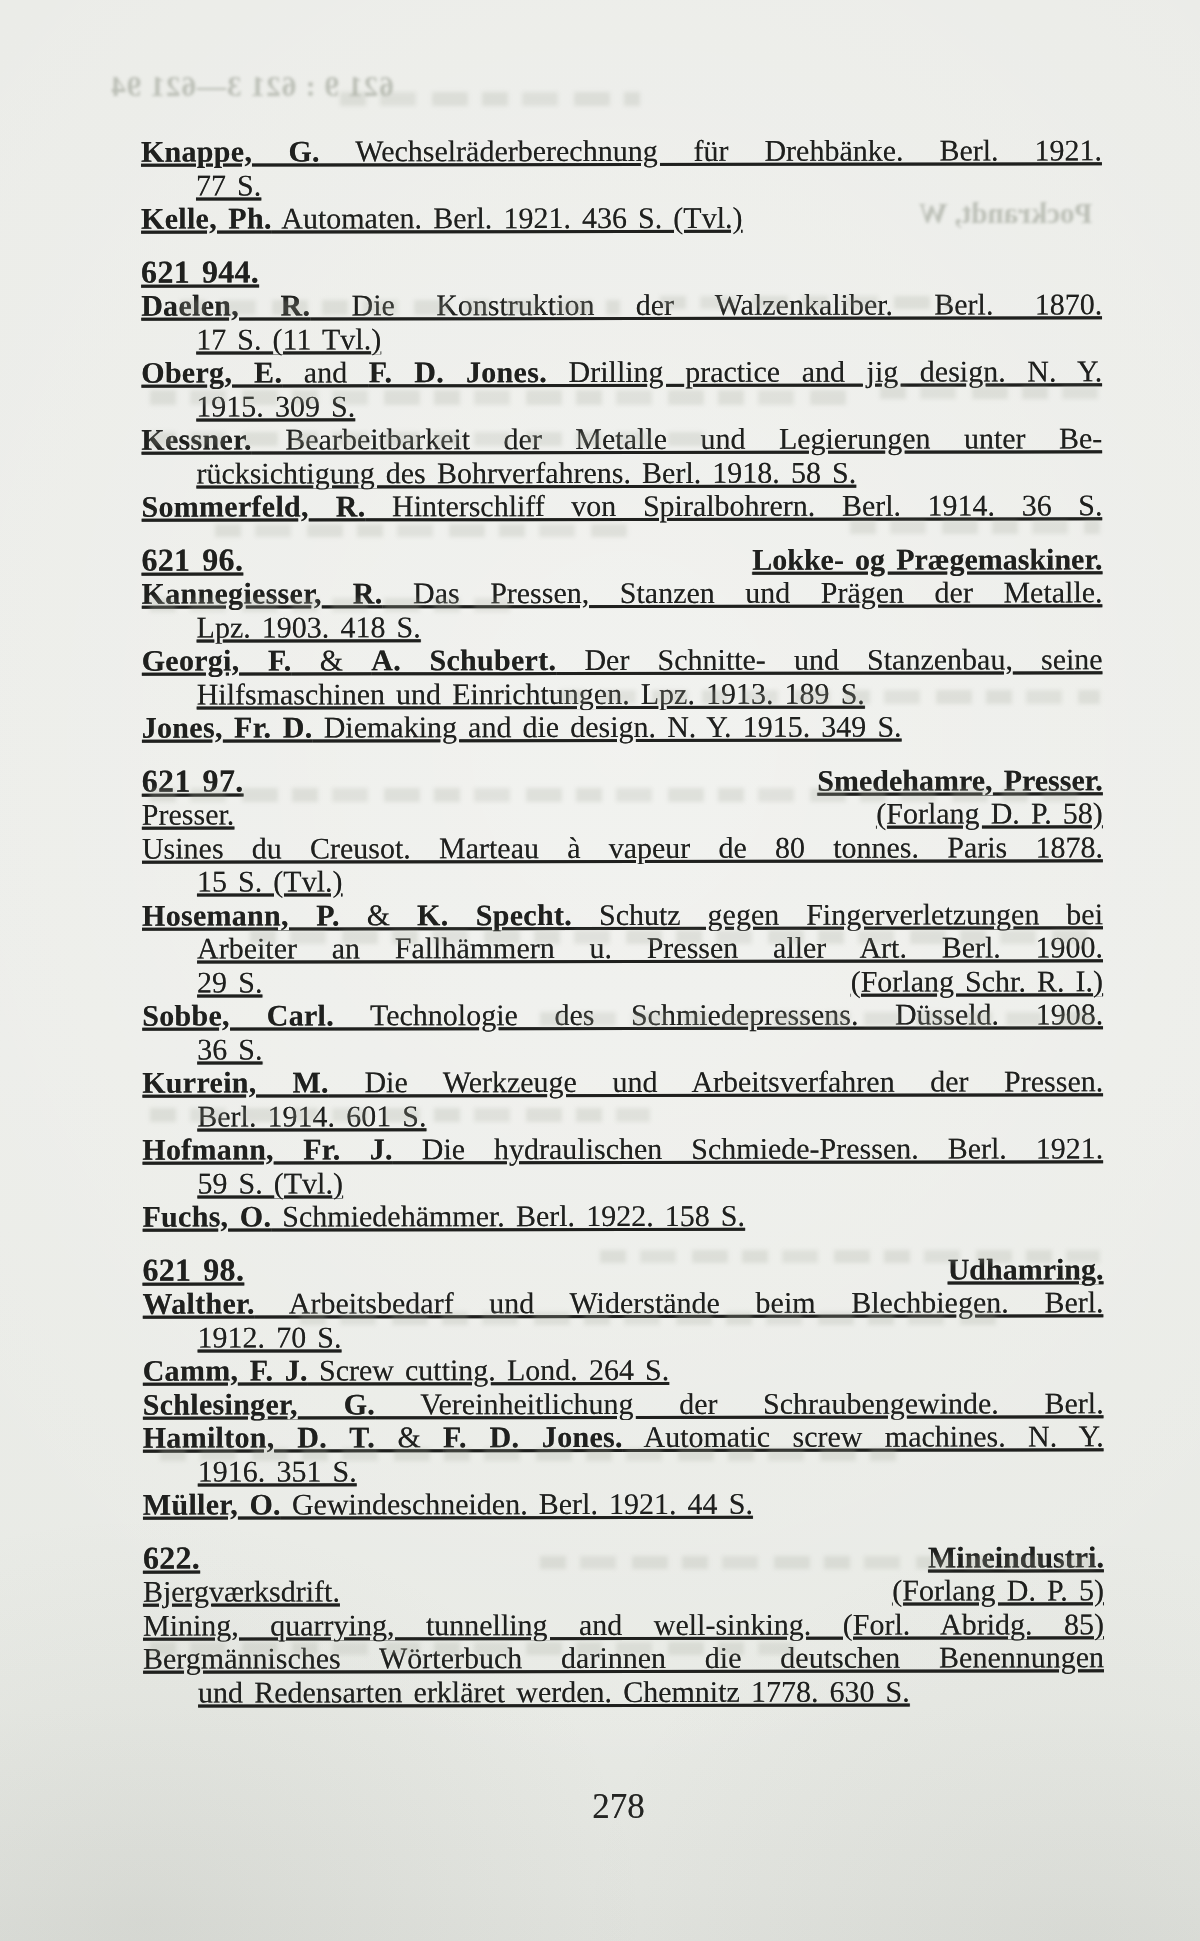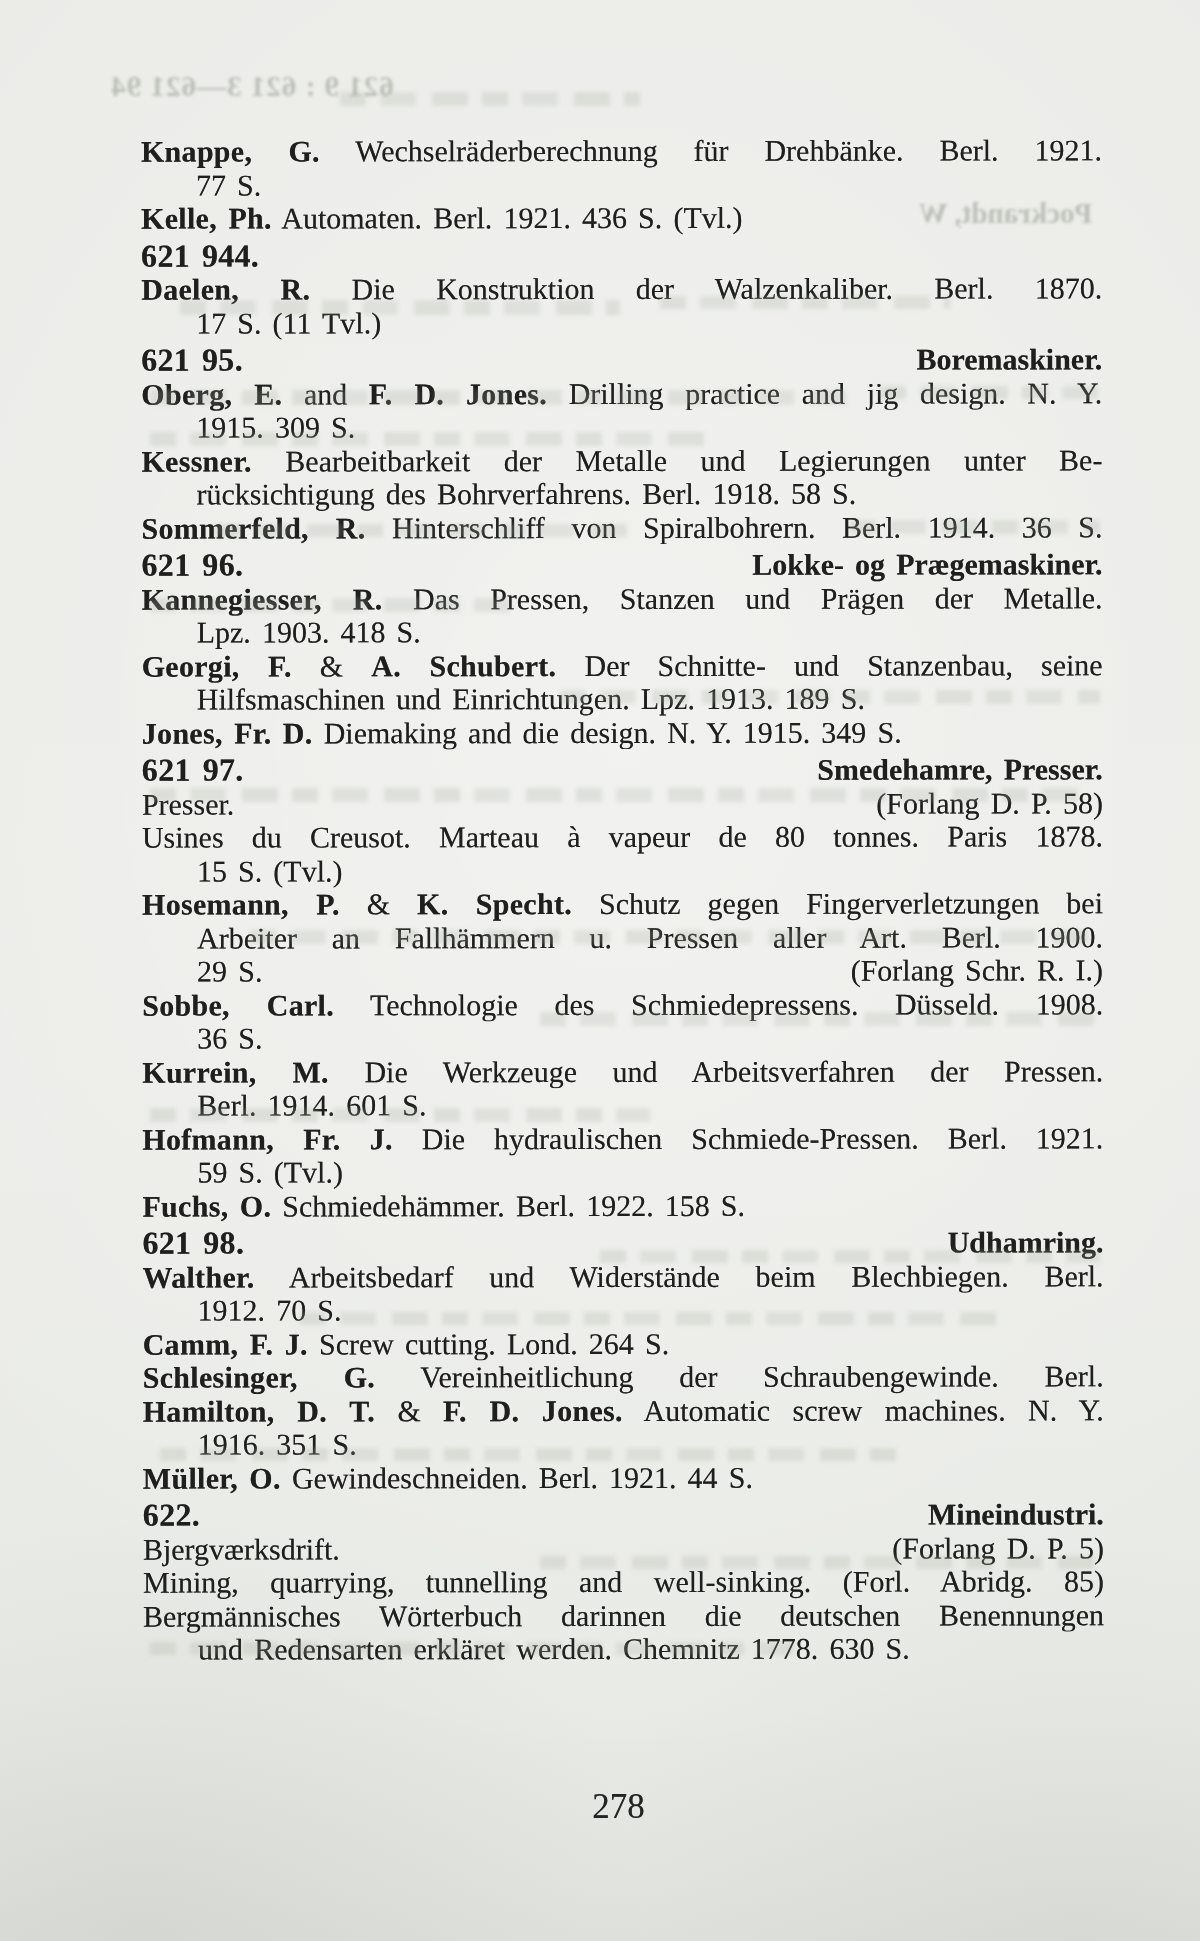--- a/index.html
+++ b/index.html
@@ -17,25 +17,25 @@
   }
   
   .text-block{
     position:absolute;left:142px;top:134px;width:961px;
     font-size:30px;line-height:33.5px;
     color:#1f201e;
     word-spacing:0.12em;
     text-shadow:0 0 0.6px rgba(25,26,24,0.65);
     transform:rotate(-0.08deg);
   }
-  .line{height:33.5px;overflow:hidden;}
+  .line{height:33.5px;overflow:hidden;text-decoration:underline;}
   .line.indent{padding-left:55px;}
   .line.justify{text-align:justify;text-align-last:justify;}
   .line.split,.line.class-line{display:flex;justify-content:space-between;overflow:visible;}
-  .line.class-line{margin-top:4px;}
+  .line.class-line{margin-top:20px;}
   .classnum{font-weight:bold;font-size:32px;letter-spacing:1.5px;white-space:nowrap;}
   .classlabel{font-weight:bold;white-space:nowrap;}
   .text-block b{letter-spacing:0.3px;}
   .rtext{white-space:nowrap;}
   
   .pageno{
     position:absolute;left:138px;top:1787px;width:961px;
     text-align:center;font-size:35px;color:#242523;
     text-shadow:0 0 0.6px rgba(25,26,24,0.6);
   }
@@ -72,24 +72,20 @@
   <div class="text-block" id="text-block">
       <div class="line justify"><span><b>Knappe, G.</b><span> Wechselräderberechnung für Drehbänke. Berl. 1921.</span></span></div>
       <div class="line indent"><span><span>77 S.</span></span></div>
       <div class="line"><span><b>Kelle, Ph.</b><span> Automaten. Berl. 1921. 436 S. (Tvl.)</span></span></div>
       <div class="line class-line">
         <span><b class="classnum">621 944.</b></span>
         <span class="classlabel"></span>
       </div>
       <div class="line justify"><span><b>Daelen, R.</b><span> Die Konstruktion der Walzenkaliber. Berl. 1870.</span></span></div>
       <div class="line indent"><span><span>17 S. (11 Tvl.)</span></span></div>
-      <div class="line class-line">
-        <span><b class="classnum">621 95.</b></span>
-        <span class="classlabel">Boremaskiner.</span>
-      </div>
       <div class="line justify"><span><b>Oberg, E.</b><span> and </span><b>F. D. Jones.</b><span> Drilling practice and jig design. N. Y.</span></span></div>
       <div class="line indent"><span><span>1915. 309 S.</span></span></div>
       <div class="line justify"><span><b>Kessner.</b><span> Bearbeitbarkeit der Metalle und Legierungen unter Be-</span></span></div>
       <div class="line indent"><span><span>rücksichtigung des Bohrverfahrens. Berl. 1918. 58 S.</span></span></div>
       <div class="line justify"><span><b>Sommerfeld, R.</b><span> Hinterschliff von Spiralbohrern. Berl. 1914. 36 S.</span></span></div>
       <div class="line class-line">
         <span><b class="classnum">621 96.</b></span>
         <span class="classlabel">Lokke- og Prægemaskiner.</span>
       </div>
       <div class="line justify"><span><b>Kannegiesser, R.</b><span> Das Pressen, Stanzen und Prägen der Metalle.</span></span></div>

